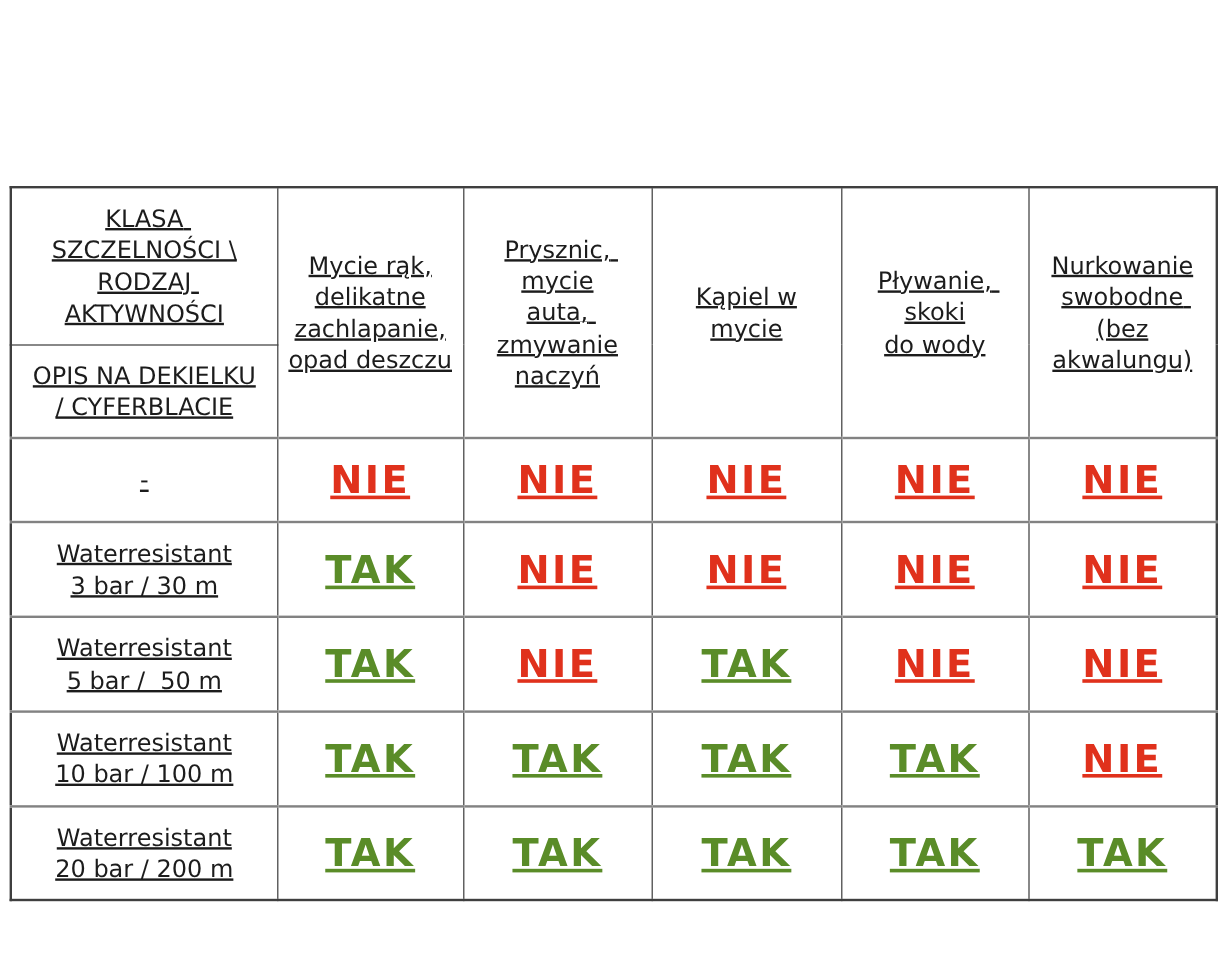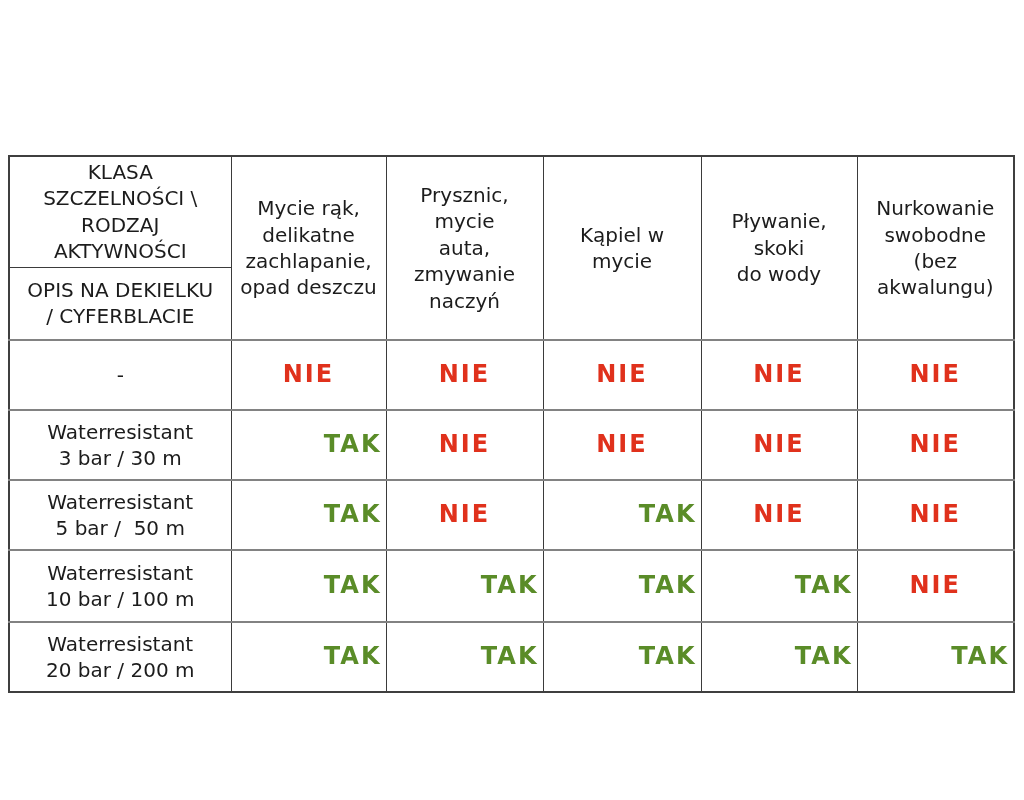--- a/index.html
+++ b/index.html
@@ -11,32 +11,33 @@
   .wr-table{
     position:absolute;left:8px;top:155px;
     border-collapse:collapse;table-layout:fixed;width:1005px;
     border:2px solid var(--frame);
     background:#fff;
   }
   .wr-table td{
     border-left:1px solid var(--grid-v);
     border-top:2px solid var(--grid-h);
     text-align:center;vertical-align:middle;
-    padding:2px 4px;
+    padding:12px 4px;
     white-space:pre-wrap;
     font-size:20px;line-height:1.32;
     overflow:hidden;
+    text-decoration:underline;
   }
   .wr-table td:first-child{border-left:none;}
   .wr-table tr.hrow1 td{border-top:none;}
   .wr-table td.corner-bottom{border-top:1px solid var(--grid-v);margin-left:24px;}
   .wr-table td.value{
-    font-weight:bold;font-size:24px;letter-spacing:2px;
+    font-weight:bold;font-size:32px;letter-spacing:2px;
   }
-  .wr-table td.value[data-kind="yes"]{color:var(--yes);text-align:right;}
+  .wr-table td.value[data-kind="yes"]{color:var(--yes);}
   .wr-table td.value[data-kind="no"]{color:var(--no);}
 </style>
 </head>
 <body>
 
 <table class="wr-table">
   <colgroup>
     <col style="width:222px">
       <col style="width:155px">
       <col style="width:157px">

